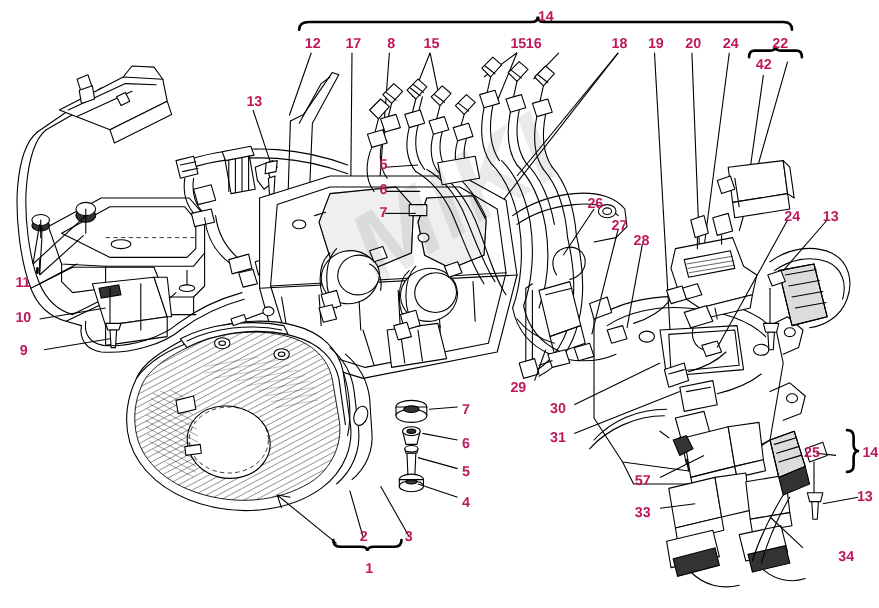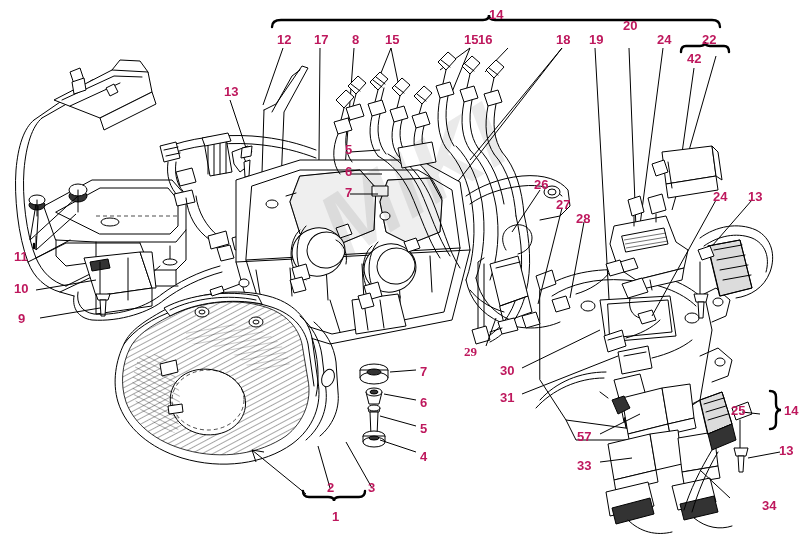--- a/index.html
+++ b/index.html
@@ -525,41 +525,41 @@
 
 <div class="lbl" style="left:489px;top:8px;">14</div>
 <div class="lbl" style="left:277px;top:33px;">12</div>
 <div class="lbl" style="left:314px;top:33px;">17</div>
 <div class="lbl" style="left:352px;top:33px;">8</div>
 <div class="lbl" style="left:385px;top:33px;">15</div>
 <div class="lbl" style="left:464px;top:33px;">15</div>
 <div class="lbl" style="left:478px;top:33px;">16</div>
 <div class="lbl" style="left:556px;top:33px;">18</div>
 <div class="lbl" style="left:589px;top:33px;">19</div>
-<div class="lbl" style="left:623px;top:19px;">20</div>
+<div class="lbl" style="left:623px;top:33px;">20</div>
 <div class="lbl" style="left:657px;top:33px;">24</div>
 <div class="lbl" style="left:702px;top:33px;">22</div>
 <div class="lbl" style="left:687px;top:52px;">42</div>
 <div class="lbl" style="left:224px;top:85px;">13</div>
 <div class="lbl" style="left:345px;top:143px;">5</div>
 <div class="lbl" style="left:345px;top:165px;">6</div>
 <div class="lbl" style="left:345px;top:186px;">7</div>
 <div class="lbl" style="left:534px;top:178px;">26</div>
 <div class="lbl" style="left:556px;top:198px;">27</div>
 <div class="lbl" style="left:576px;top:212px;">28</div>
 <div class="lbl" style="left:713px;top:190px;">24</div>
 <div class="lbl" style="left:748px;top:190px;">13</div>
 <div class="lbl" style="left:14px;top:250px;">11</div>
 <div class="lbl" style="left:14px;top:282px;">10</div>
 <div class="lbl" style="left:18px;top:312px;">9</div>
 <div class="lbl" style="left:420px;top:365px;">7</div>
 <div class="lbl" style="left:420px;top:396px;">6</div>
 <div class="lbl" style="left:420px;top:422px;">5</div>
 <div class="lbl" style="left:420px;top:450px;">4</div>
-<div class="lbl" style="left:464px;top:345px;font-family:Liberation Serif, serif;">29</div>
+<div class="lbl" style="left:464px;top:345px;">29</div>
 <div class="lbl" style="left:500px;top:364px;">30</div>
 <div class="lbl" style="left:500px;top:391px;">31</div>
 <div class="lbl" style="left:577px;top:430px;">57</div>
 <div class="lbl" style="left:577px;top:459px;">33</div>
 <div class="lbl" style="left:734px;top:499px;margin-left:28px;">34</div>
 <div class="lbl" style="left:731px;top:404px;">25</div>
 <div class="lbl" style="left:784px;top:404px;">14</div>
 <div class="lbl" style="left:779px;top:444px;">13</div>
 <div class="lbl" style="left:327px;top:481px;">2</div>
 <div class="lbl" style="left:368px;top:481px;">3</div>

